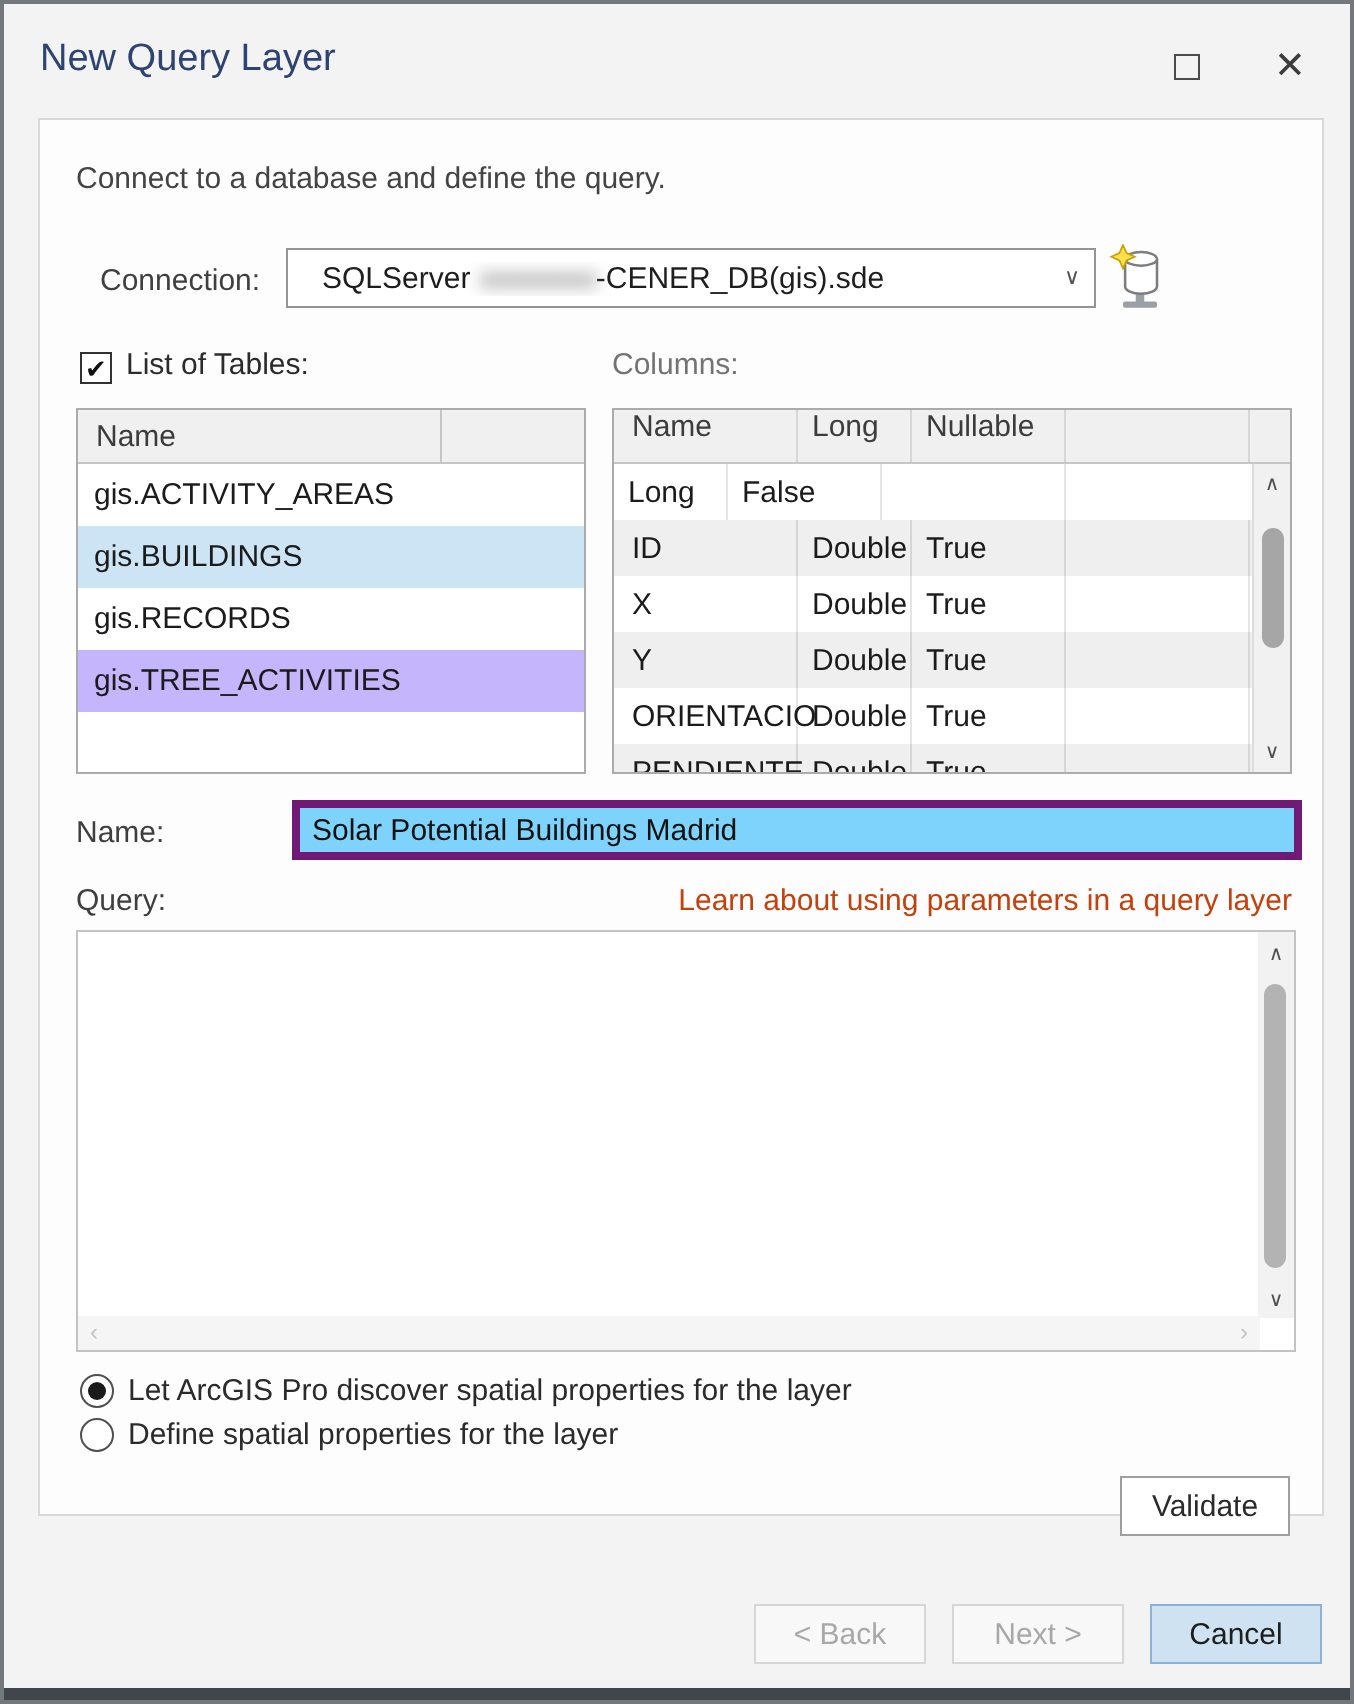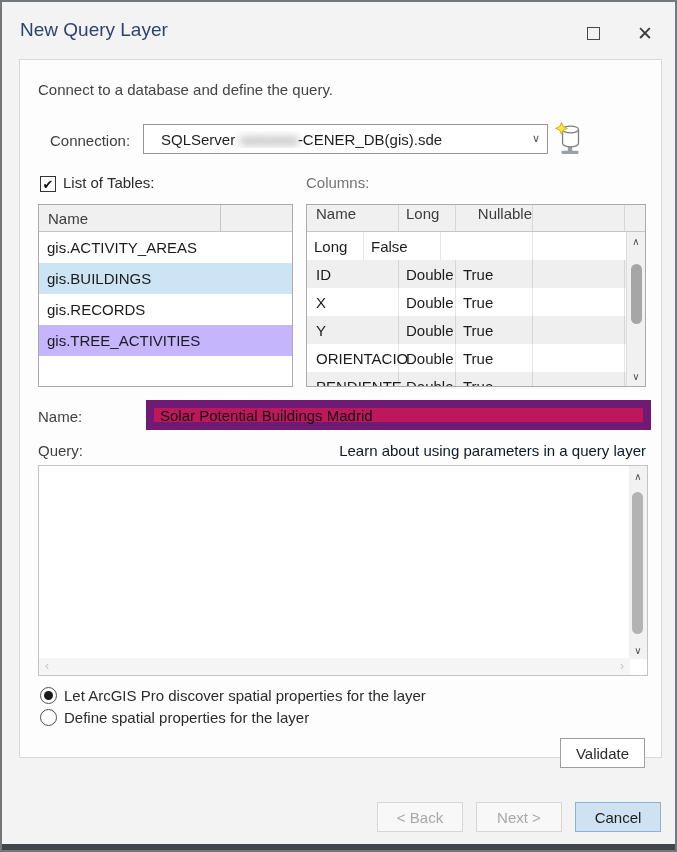--- a/index.html
+++ b/index.html
@@ -43,40 +43,40 @@
   .trow span { padding-left:8px; }
   .trow.alt { background:#c4b5fd; }
   .trow.sel { background:#cde4f5; }
 
   .rtable { position:absolute; left:286px; top:144px; width:340px; height:183px; background:#fff; border:1px solid #ababab; overflow:hidden; }
   .rtable .thead { padding-right:20px; }
   .rtable .thead .hc, .crow span { display:inline-block; height:100%; }
   .hc, .crow span { border-right:1px solid rgba(0,0,0,0.10); display:flex; align-items:center; }
   .hc.c0, .crow .c0 { width:92px; padding-left:9px; }
   .hc.c1, .crow .c1 { width:57px; padding-left:7px; }
-  .hc.c2, .crow .c2 { width:77px; padding-left:7px;text-align:right; }
+  .hc.c2, .crow .c2 { width:77px; padding-left:7px; }
   .hc.c3, .crow .c3 { width:92px; }
   .rtable .thead { display:flex; }
   .crow { height:28px; display:flex; font-size:15px; color:#1b1b1b; background:#fff; }
   .crow.alt { background:#efefef; }
   .vscroll { position:absolute; right:0; top:27px; bottom:0; width:19px; background:#f1f1f1; border-left:1px solid #dcdcdc; }
   .vscroll .arr { position:absolute; left:0; width:100%; text-align:center; font-size:10px; color:#4f4f4f; }
   .vscroll .arr.up { top:4px; }
   .vscroll .arr.dn { bottom:4px; }
   .vscroll .thumb { position:absolute; left:4px; width:11px; background:#a6a6a6; border-radius:6px; }
   .rtable .thumb { top:32px; height:60px; }
 
   .name-label { position:absolute; left:18px; top:348px; }
   .name-input {
     position:absolute; left:126px; top:340px; width:505px; height:30px;
-    background:#be185d; border:8px solid #701a75; font-size:15px; color:#111;
+    background:#7dd3fc; border:4px solid #701a75; font-size:15px; color:#111;
     display:flex; align-items:center; padding-left:6px;
   }
   .query-label { position:absolute; left:18px; top:382px; }
-  .query-link { position:absolute; right:15px; top:382px; font-size:15px; color:#0f172a; cursor:pointer; }
+  .query-link { position:absolute; right:15px; top:382px; font-size:15px; color:#c2410c; cursor:pointer; }
   .query-box { position:absolute; left:18px; top:405px; width:610px; height:211px; background:#fff; border:1px solid #c3c3c3; }
   .qv { position:absolute; right:0; top:0; width:18px; height:193px; background:#f2f2f2; }
   .qv .arr { position:absolute; left:0; width:100%; text-align:center; font-size:10px; color:#4f4f4f; }
   .qv .arr.up { top:5px; }
   .qv .arr.dn { bottom:3px; }
   .qv .thumb { position:absolute; left:3px; top:26px; width:11px; height:142px; background:#b3b3b3; border-radius:6px; }
   .qh { position:absolute; left:0; bottom:0; height:17px; width:591px; background:#f5f5f5; }
   .qh .arr { position:absolute; top:1px; font-size:12px; color:#c2c2c2; }
   .qh .arr.lt { left:6px; }
   .qh .arr.rt { right:6px; }

